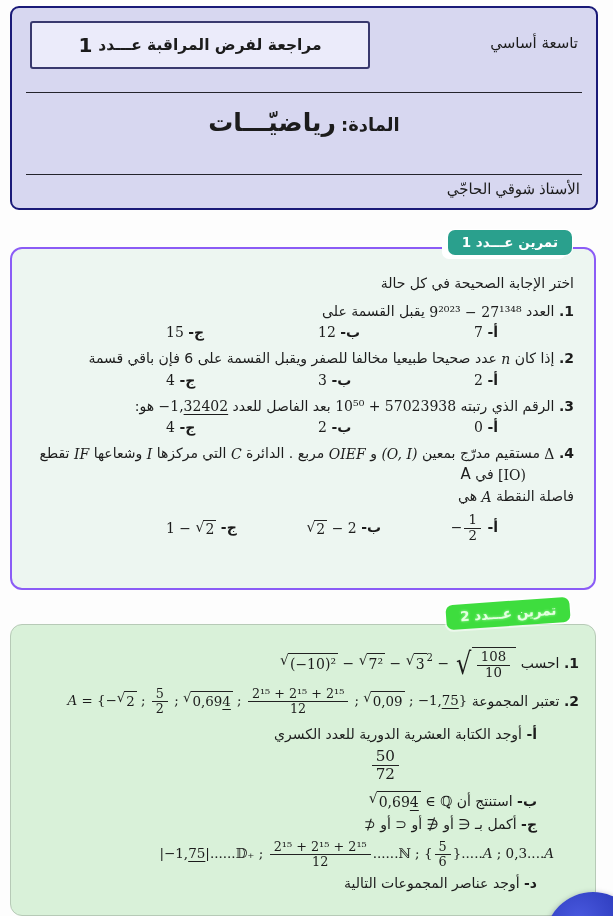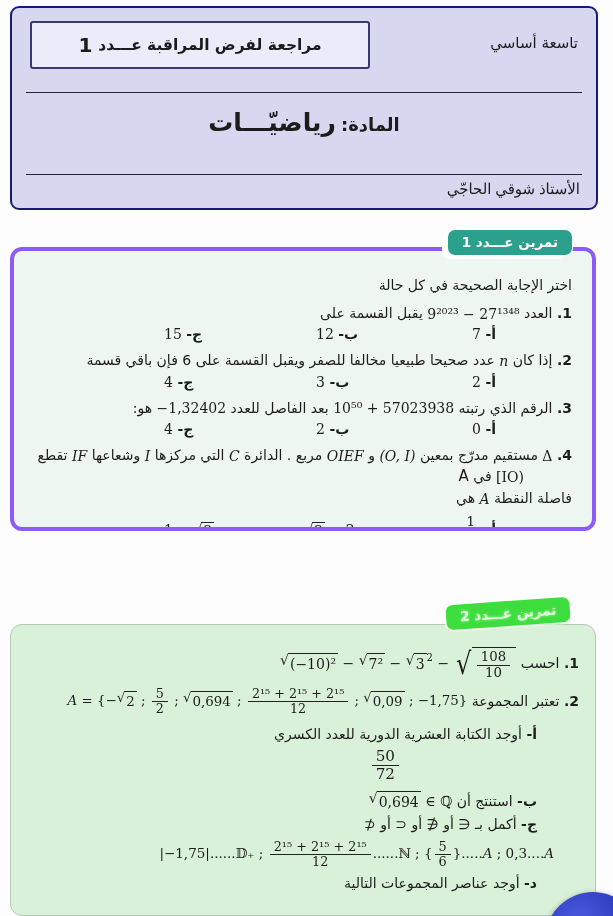--- a/index.html
+++ b/index.html
@@ -19,42 +19,42 @@
   #subject .lab{font-weight:bold;font-size:18px;}
   #subject .val{font-weight:bold;font-size:25px;letter-spacing:.5px;}
   #teacher{position:absolute;right:16px;top:172px;font-size:15px;font-family:Liberation Serif, serif;}
   
   .badge{position:absolute;padding:4px 14px 5px 14px;border-radius:7px;font-weight:bold;font-size:13.5px;z-index:5;}
   #badge1{right:41px;top:230px;background:#2aa08d;color:#ffffff;box-shadow:-6px 4px 0 0 #ffffff,0 0 0 1px #ffffff;}
   #badge2{right:43px;top:601px;background:#3edd3e;color:#e4ffe0;transform:rotate(-4deg);
           text-shadow:0 0 3px #aaffaa;box-shadow:0 0 0 2px rgba(255,255,255,.5);}
   
   .exbox{position:absolute;left:10px;width:586px;box-sizing:border-box;border-radius:12px;}
-  #box1{top:247px;height:284px;background:#edf6f1;border:4px solid #8b5cf6;padding:16px 20px 0 12px;overflow:hidden;}
+  #box1{top:247px;height:343px;background:#edf6f1;border:2px solid #8b5cf6;padding:16px 20px 0 12px;overflow:hidden;}
   #box2{top:624px;height:292px;background:#d9f1d9;border:1px solid #b7cab7;padding:12px 16px 0 10px;overflow:hidden;}
   .q{font-size:14px;line-height:1.45;margin-top:8px;}
   .qn{font-weight:bold;font-family:"DejaVu Sans",sans-serif;}
   .ind{margin-right:44px;margin-top:0;}
   .sub{margin-right:42px;}
   
   .ml{direction:ltr;unicode-bidi:isolate;display:inline-block;vertical-align:middle;}
   .mm{font-family:"DejaVu Serif",serif;}
   .it{font-style:italic;}
   .sansA{font-family:"DejaVu Sans",sans-serif;font-size:15px;}
   .frac{display:inline-flex;flex-direction:column;align-items:center;vertical-align:middle;
         line-height:1.12;font-size:.95em;margin:0 2px;}
   .frac .n{padding:0 4px;border-bottom:1.4px solid #222;}
   .frac .d{padding:0 4px;}
   .sq{display:inline-flex;align-items:flex-start;white-space:nowrap;vertical-align:middle;}
   .sq .r{line-height:1.05;}
   .sq .rad{border-top:1.5px solid #222;padding:0 2px;margin-left:-1px;}
   .sq.bigs{align-items:center;}
   .sq.bigs .r{font-size:215%;font-weight:300;line-height:.85;transform:scaleX(.8);}
   .sq.bigs .rad{padding:2px 4px 0 3px;}
-  .per{text-underline-offset:2.5px;}
+  .per{text-decoration:underline;text-underline-offset:2.5px;}
   sup.osup{font-size:.72em;vertical-align:.65em;line-height:0;}
   
   .opts{display:flex;justify-content:space-between;width:332px;margin:2px 76px 0 0;font-size:14px;align-items:center;}
   .opt .ol{font-weight:bold;}
   .opt .ov{font-family:"DejaVu Serif",serif;}
   
   .cfrac{width:fit-content;margin:3px 178px 8px auto;font-size:16px;font-family:"DejaVu Serif",serif;}
   .fill{direction:ltr;text-align:right;margin:5px 25px 0 0;font-size:13.5px;}
   .setline{font-size:13.4px;white-space:nowrap;}
   

